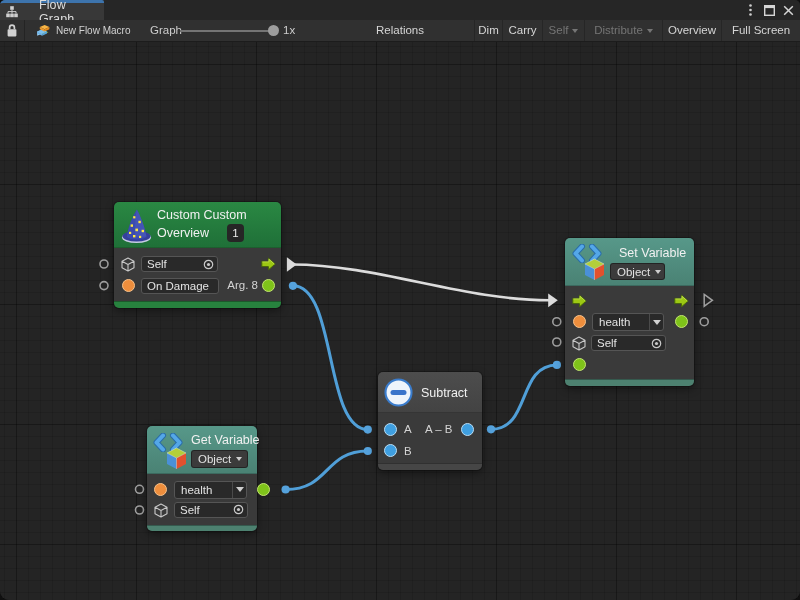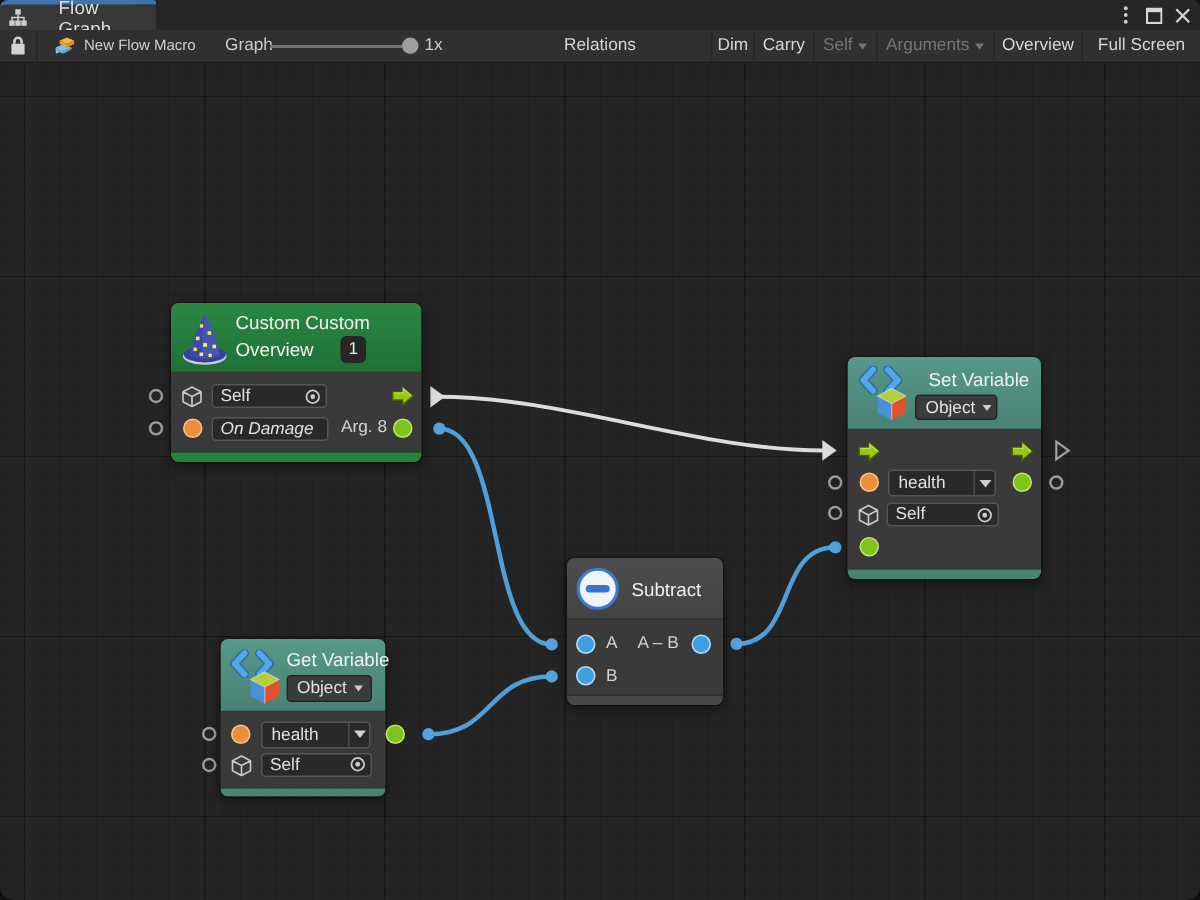--- a/index.html
+++ b/index.html
@@ -168,21 +168,21 @@
     <div class="tb-buttons">
       <span class="tb-btn" style="width:56px">Relations</span>
       <span class="tb-btn active" style="width:46px">Values</span>
       <span class="tb-btn" style="width:28px">Dim</span>
       <span class="tb-btn" style="width:40px">Carry</span>
       <span class="tb-btn disabled" style="width:42px">
         <span>Self</span>
           <span class="caret"></span>
       </span>
       <span class="tb-btn disabled" style="width:78px">
-        <span>Arguments</span>
+        <span>Distribute</span>
           <span class="caret"></span>
       </span>
       <span class="tb-btn" style="width:59px">Overview</span>
       <span class="tb-btn" style="width:79px">Full Screen</span>
     </div>
   </div>
 
   <div class="canvas">
 
     <svg class="edges" viewBox="0 0 800 558">
@@ -253,21 +253,21 @@
             <circle cx="5.5" cy="5.5" r="1.6" fill="#c9c9c9"></circle>
           </svg>
         </span>
         <span class="icon-abs" style="left:147px; top:8.5px;">
           <svg width="15" height="14" viewBox="0 0 15 14">
             <path d="M0.8 4.4 H7.4 V1.1 L14.2 7 L7.4 12.9 V9.6 H0.8 Z" fill="#9cc813" stroke="#47660a" stroke-width="1"></path>
             <path d="M1.3 4.9 H7.9 V2.2 L13.4 7" fill="none" stroke="#c7e455" stroke-width="0.9" opacity="0.9"></path>
           </svg>
         </span>
         <span class="port port-orange" style="left:7.5px; top:31px;"></span>
-        <span class="field" style="left:27px; top:29.5px; width:78px; height:16px;font-style:italic;">
+        <span class="field" style="left:27px; top:29.5px; width:78px; height:16px;">
           <span>On Damage</span>
         </span>
         <span class="row-label" style="right:23px; top:31px;">Arg. 8</span>
         <span class="port port-green" style="left:148px; top:31px;"></span>
       </div>
       <div class="node-footer ftr-event" style="height:7px;"></div>
     </div>
 
     <div class="node" style="left:565px; top:196px; width:129px;">
       <div class="node-header hdr-var" style="height:48px;">

